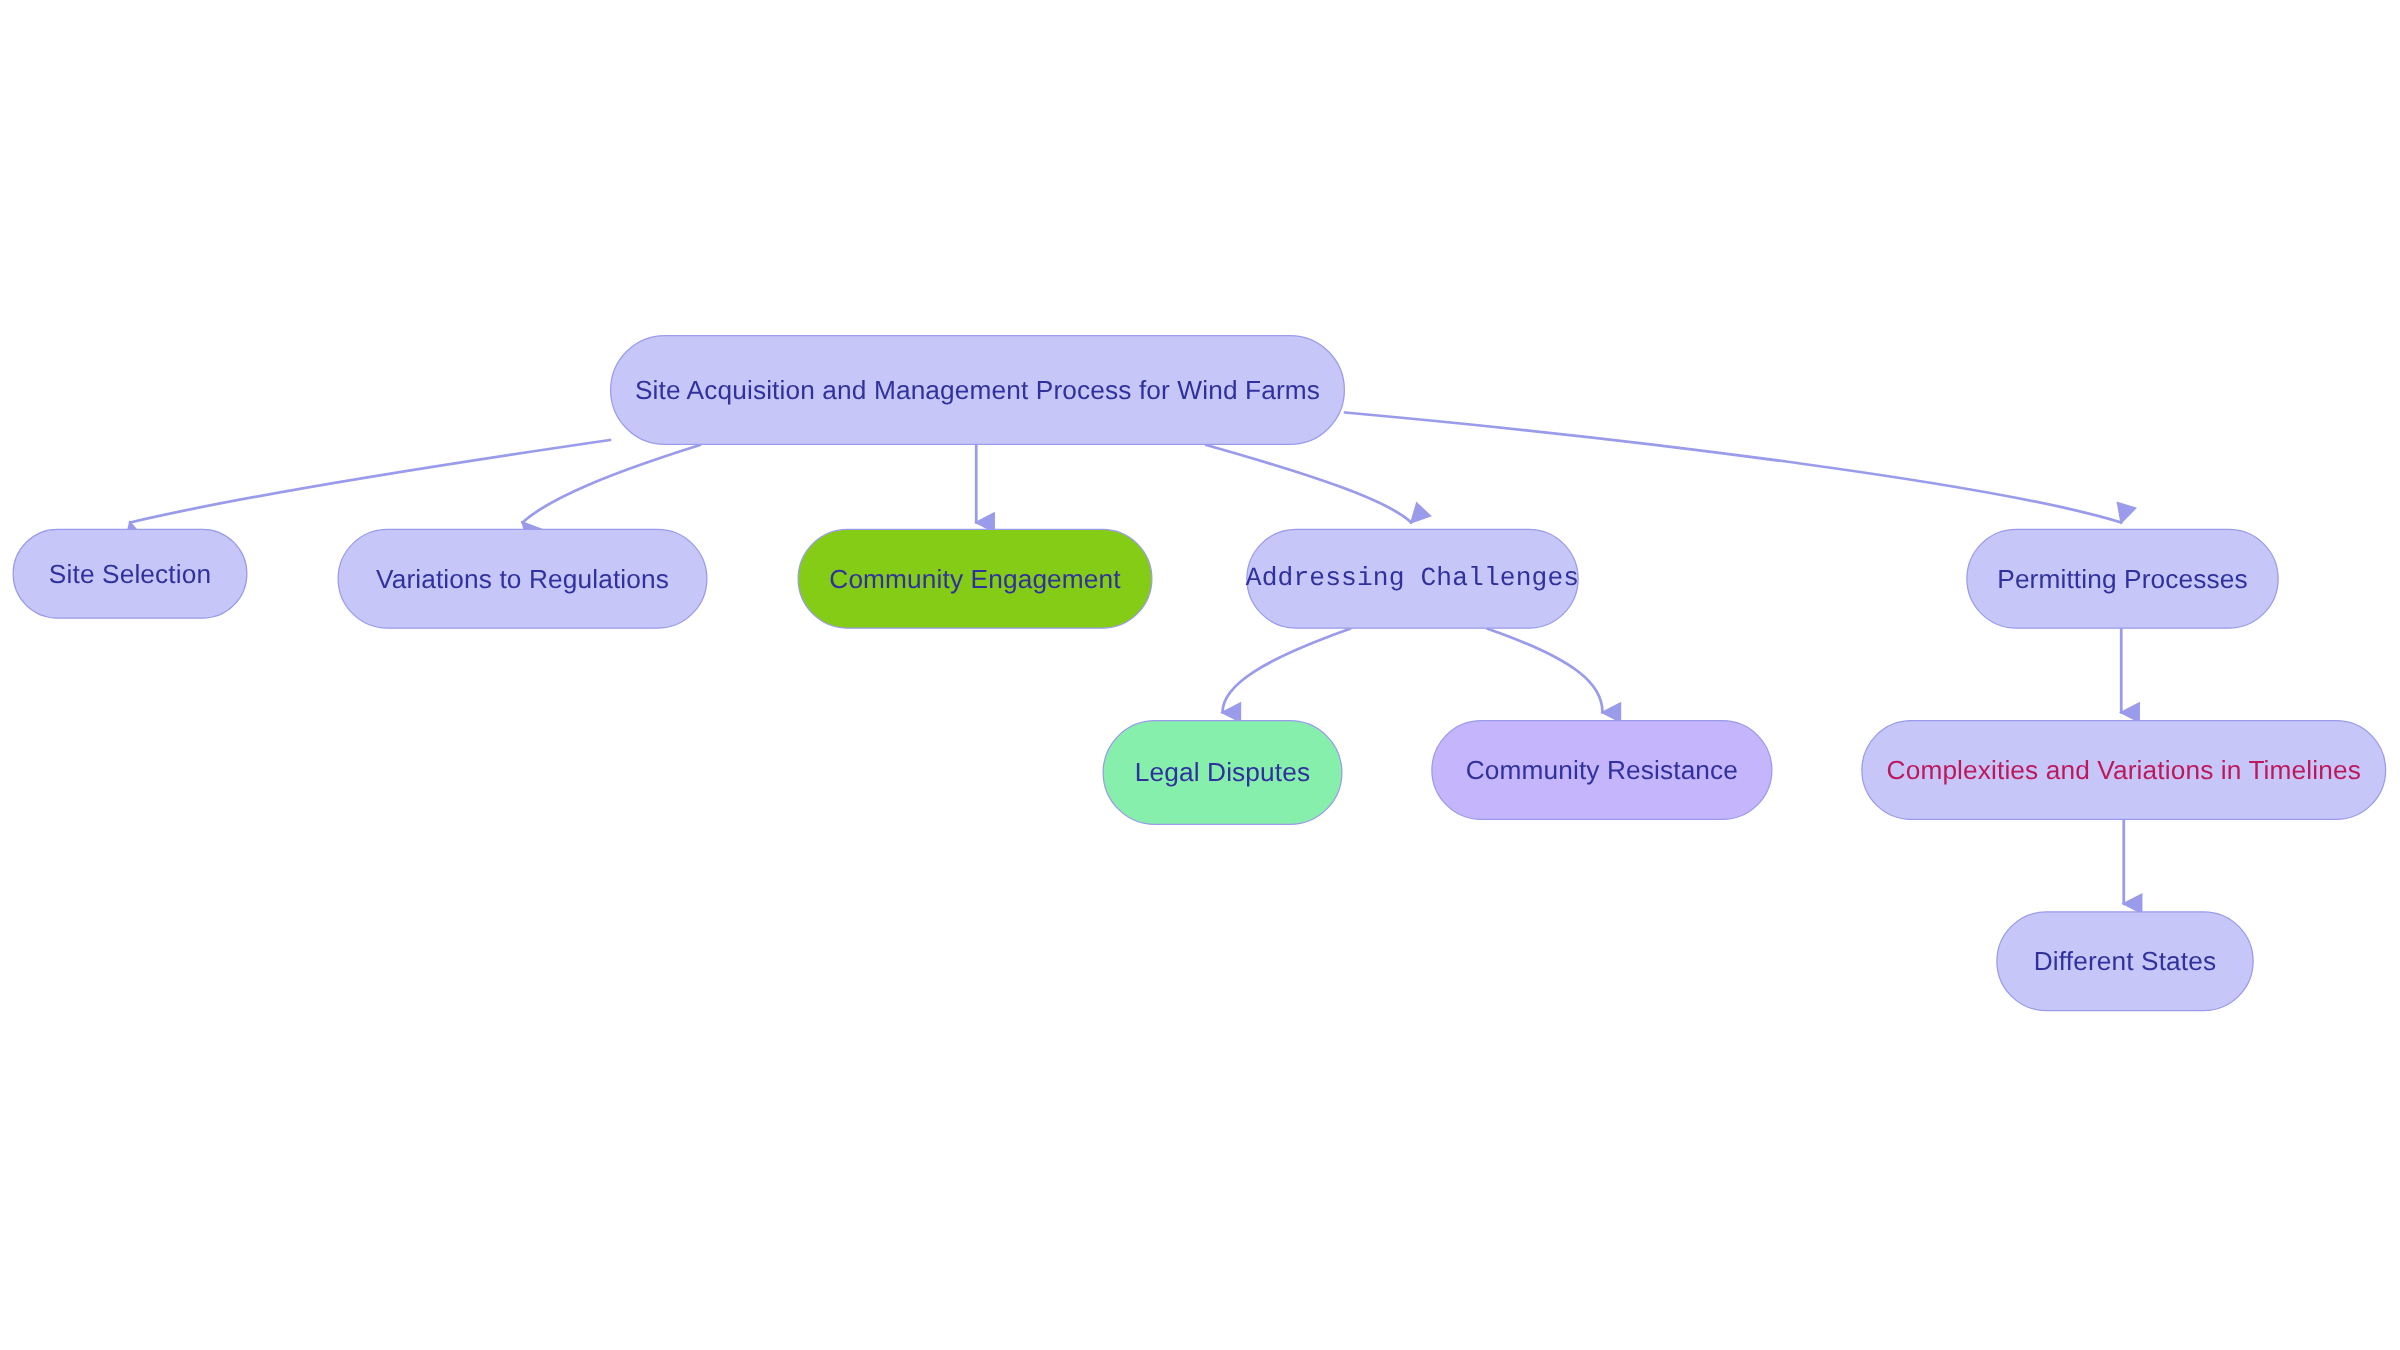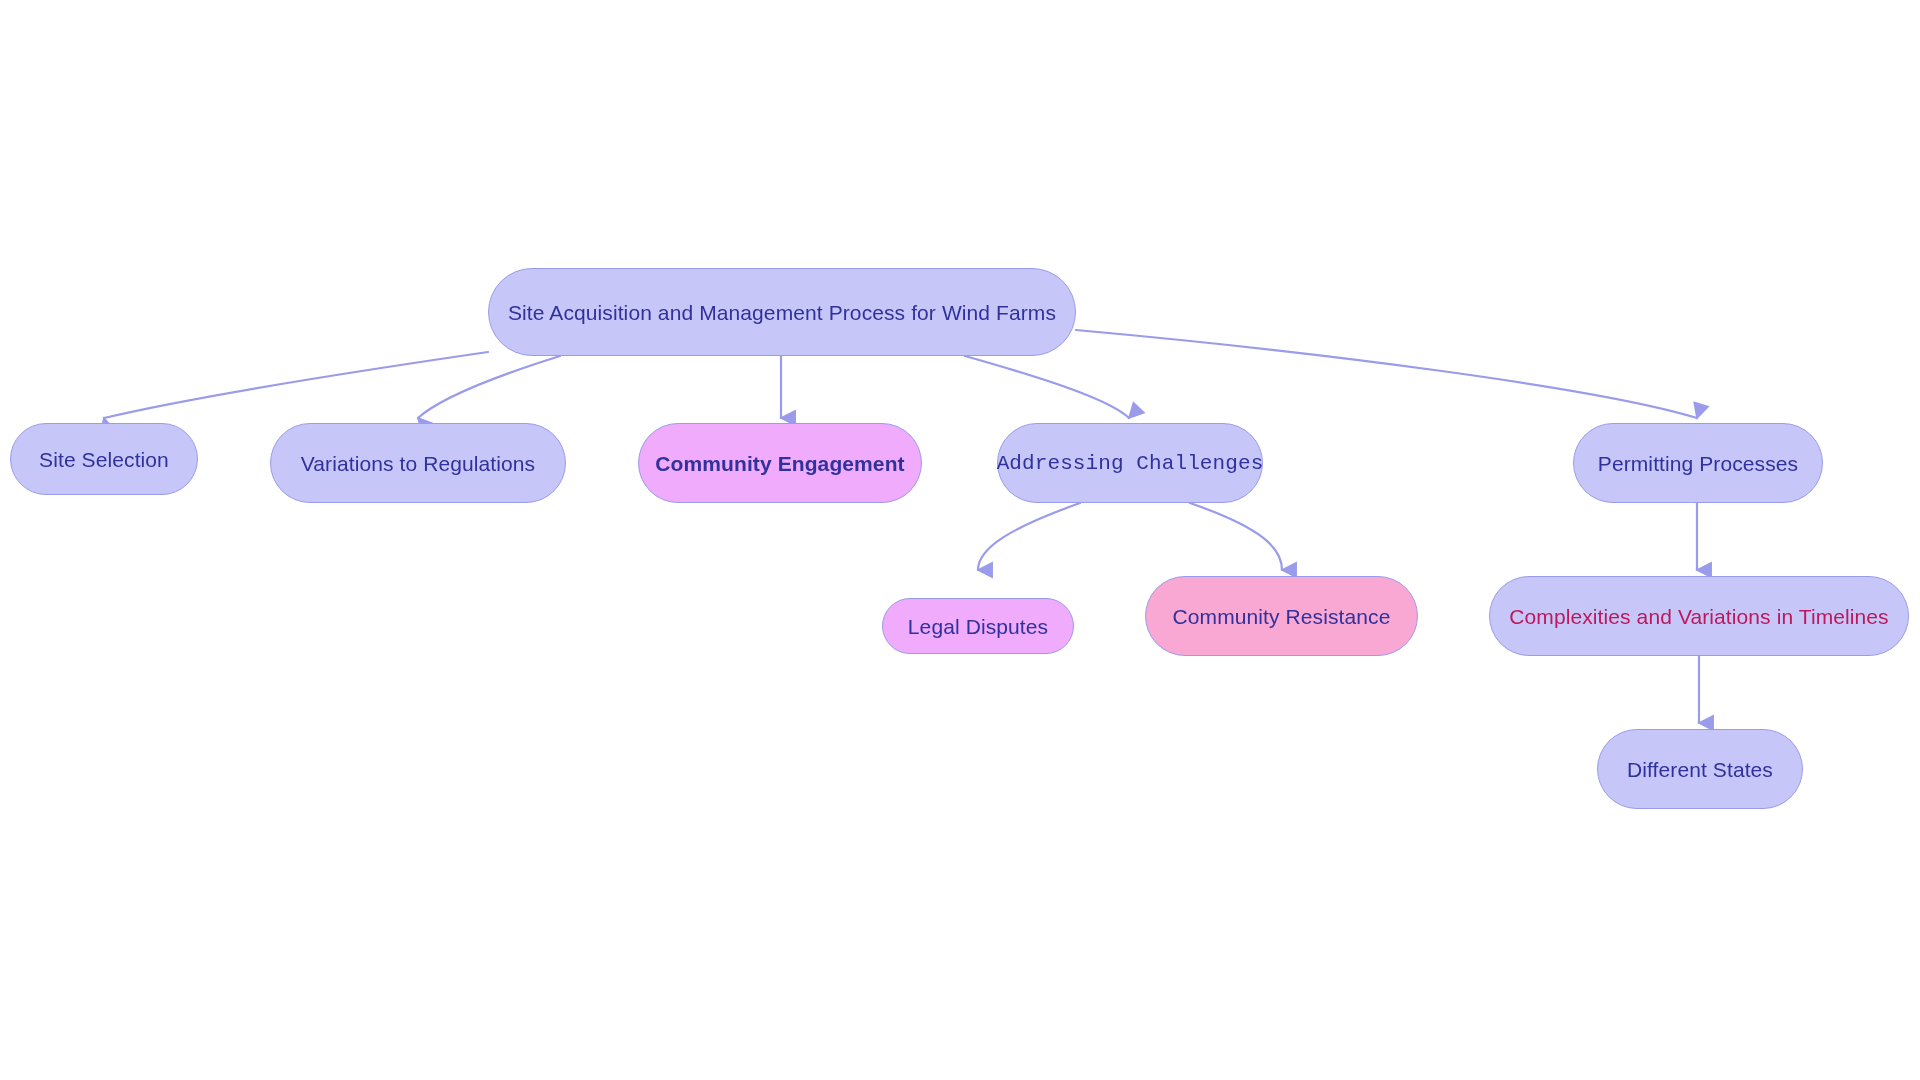--- a/index.html
+++ b/index.html
@@ -75,33 +75,33 @@
   <div id="nodes">
       <div class="node" style="left: 488px; top: 268px; width: 588px; height: 88px; background: rgb(198, 199, 248); border-color: rgb(154, 155, 234); color: rgb(48, 49, 156);">
         <span class="node-label">Site Acquisition and Management Process for Wind Farms</span>
       </div>
       <div class="node" style="left: 10px; top: 423px; width: 188px; height: 72px; background: rgb(198, 199, 248); border-color: rgb(154, 155, 234); color: rgb(48, 49, 156);">
         <span class="node-label">Site Selection</span>
       </div>
       <div class="node" style="left: 270px; top: 423px; width: 296px; height: 80px; background: rgb(198, 199, 248); border-color: rgb(154, 155, 234); color: rgb(48, 49, 156);">
         <span class="node-label">Variations to Regulations</span>
       </div>
-      <div class="node" style="left: 638px; top: 423px; width: 284px; height: 80px; background: #f0abfc; border-color: rgb(154, 155, 234); color: rgb(48, 49, 156); font-weight: bold;">
+      <div class="node" style="left: 638px; top: 423px; width: 284px; height: 80px; background: #84cc16; border-color: rgb(154, 155, 234); color: rgb(48, 49, 156);">
         <span class="node-label">Community Engagement</span>
       </div>
       <div class="node" style="left: 997px; top: 423px; width: 266px; height: 80px; background: rgb(198, 199, 248); border-color: rgb(154, 155, 234); color: rgb(48, 49, 156); font-family: Liberation Mono, monospace;">
         <span class="node-label">Addressing Challenges</span>
       </div>
       <div class="node" style="left: 1573px; top: 423px; width: 250px; height: 80px; background: rgb(198, 199, 248); border-color: rgb(154, 155, 234); color: rgb(48, 49, 156);">
         <span class="node-label">Permitting Processes</span>
       </div>
-      <div class="node" style="left: 882px; top: 576px; width: 192px; height: 56px; background: #f0abfc; border-color: rgb(154, 155, 234); color: rgb(48, 49, 156); margin-top: 22px;">
+      <div class="node" style="left: 882px; top: 576px; width: 192px; height: 84px; background: #86efac; border-color: rgb(154, 155, 234); color: rgb(48, 49, 156);">
         <span class="node-label">Legal Disputes</span>
       </div>
-      <div class="node" style="left: 1145px; top: 576px; width: 273px; height: 80px; background: #f9a8d4; border-color: rgb(154, 155, 234); color: rgb(48, 49, 156); justify-content: center;">
+      <div class="node" style="left: 1145px; top: 576px; width: 273px; height: 80px; background: #c4b5fd; border-color: rgb(154, 155, 234); color: rgb(48, 49, 156); justify-content: center;">
         <span class="node-label">Community Resistance</span>
       </div>
       <div class="node" style="left: 1489px; top: 576px; width: 420px; height: 80px; background: rgb(198, 199, 248); border-color: rgb(154, 155, 234); color: #be185d; text-align: center;">
         <span class="node-label">Complexities and Variations in Timelines</span>
       </div>
       <div class="node" style="left: 1597px; top: 729px; width: 206px; height: 80px; background: rgb(198, 199, 248); border-color: rgb(154, 155, 234); color: rgb(48, 49, 156);">
         <span class="node-label">Different States</span>
       </div>
     </div>
 

